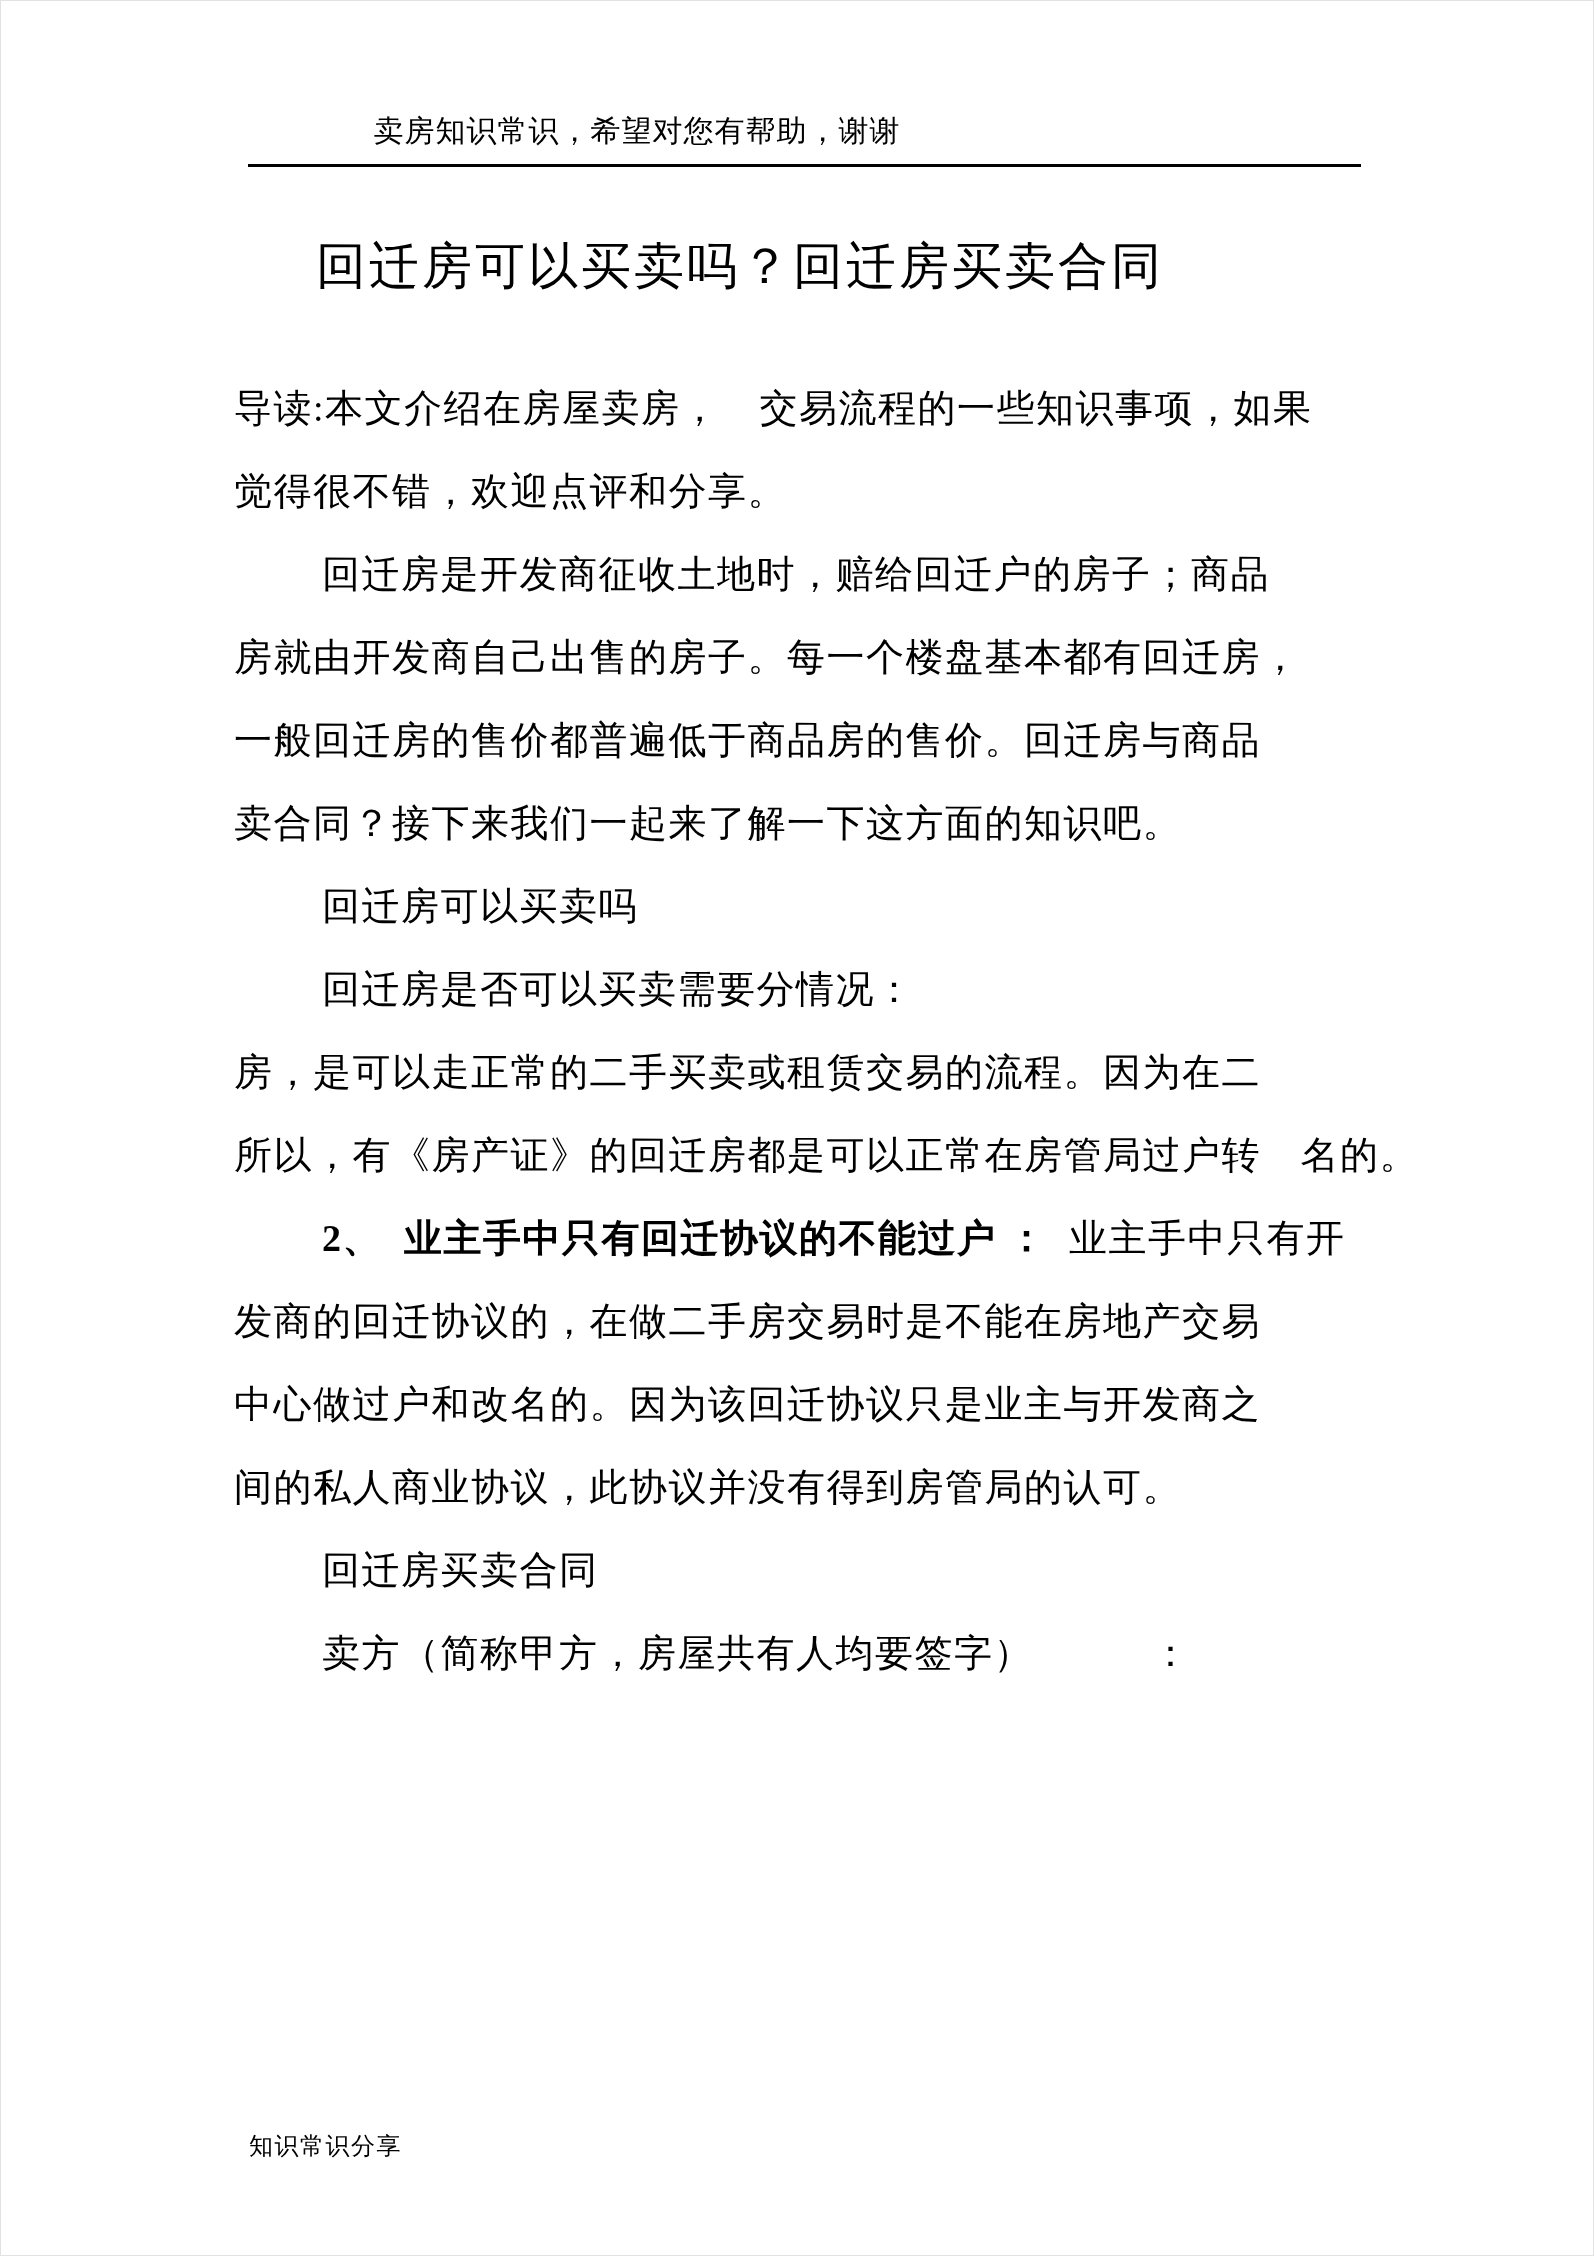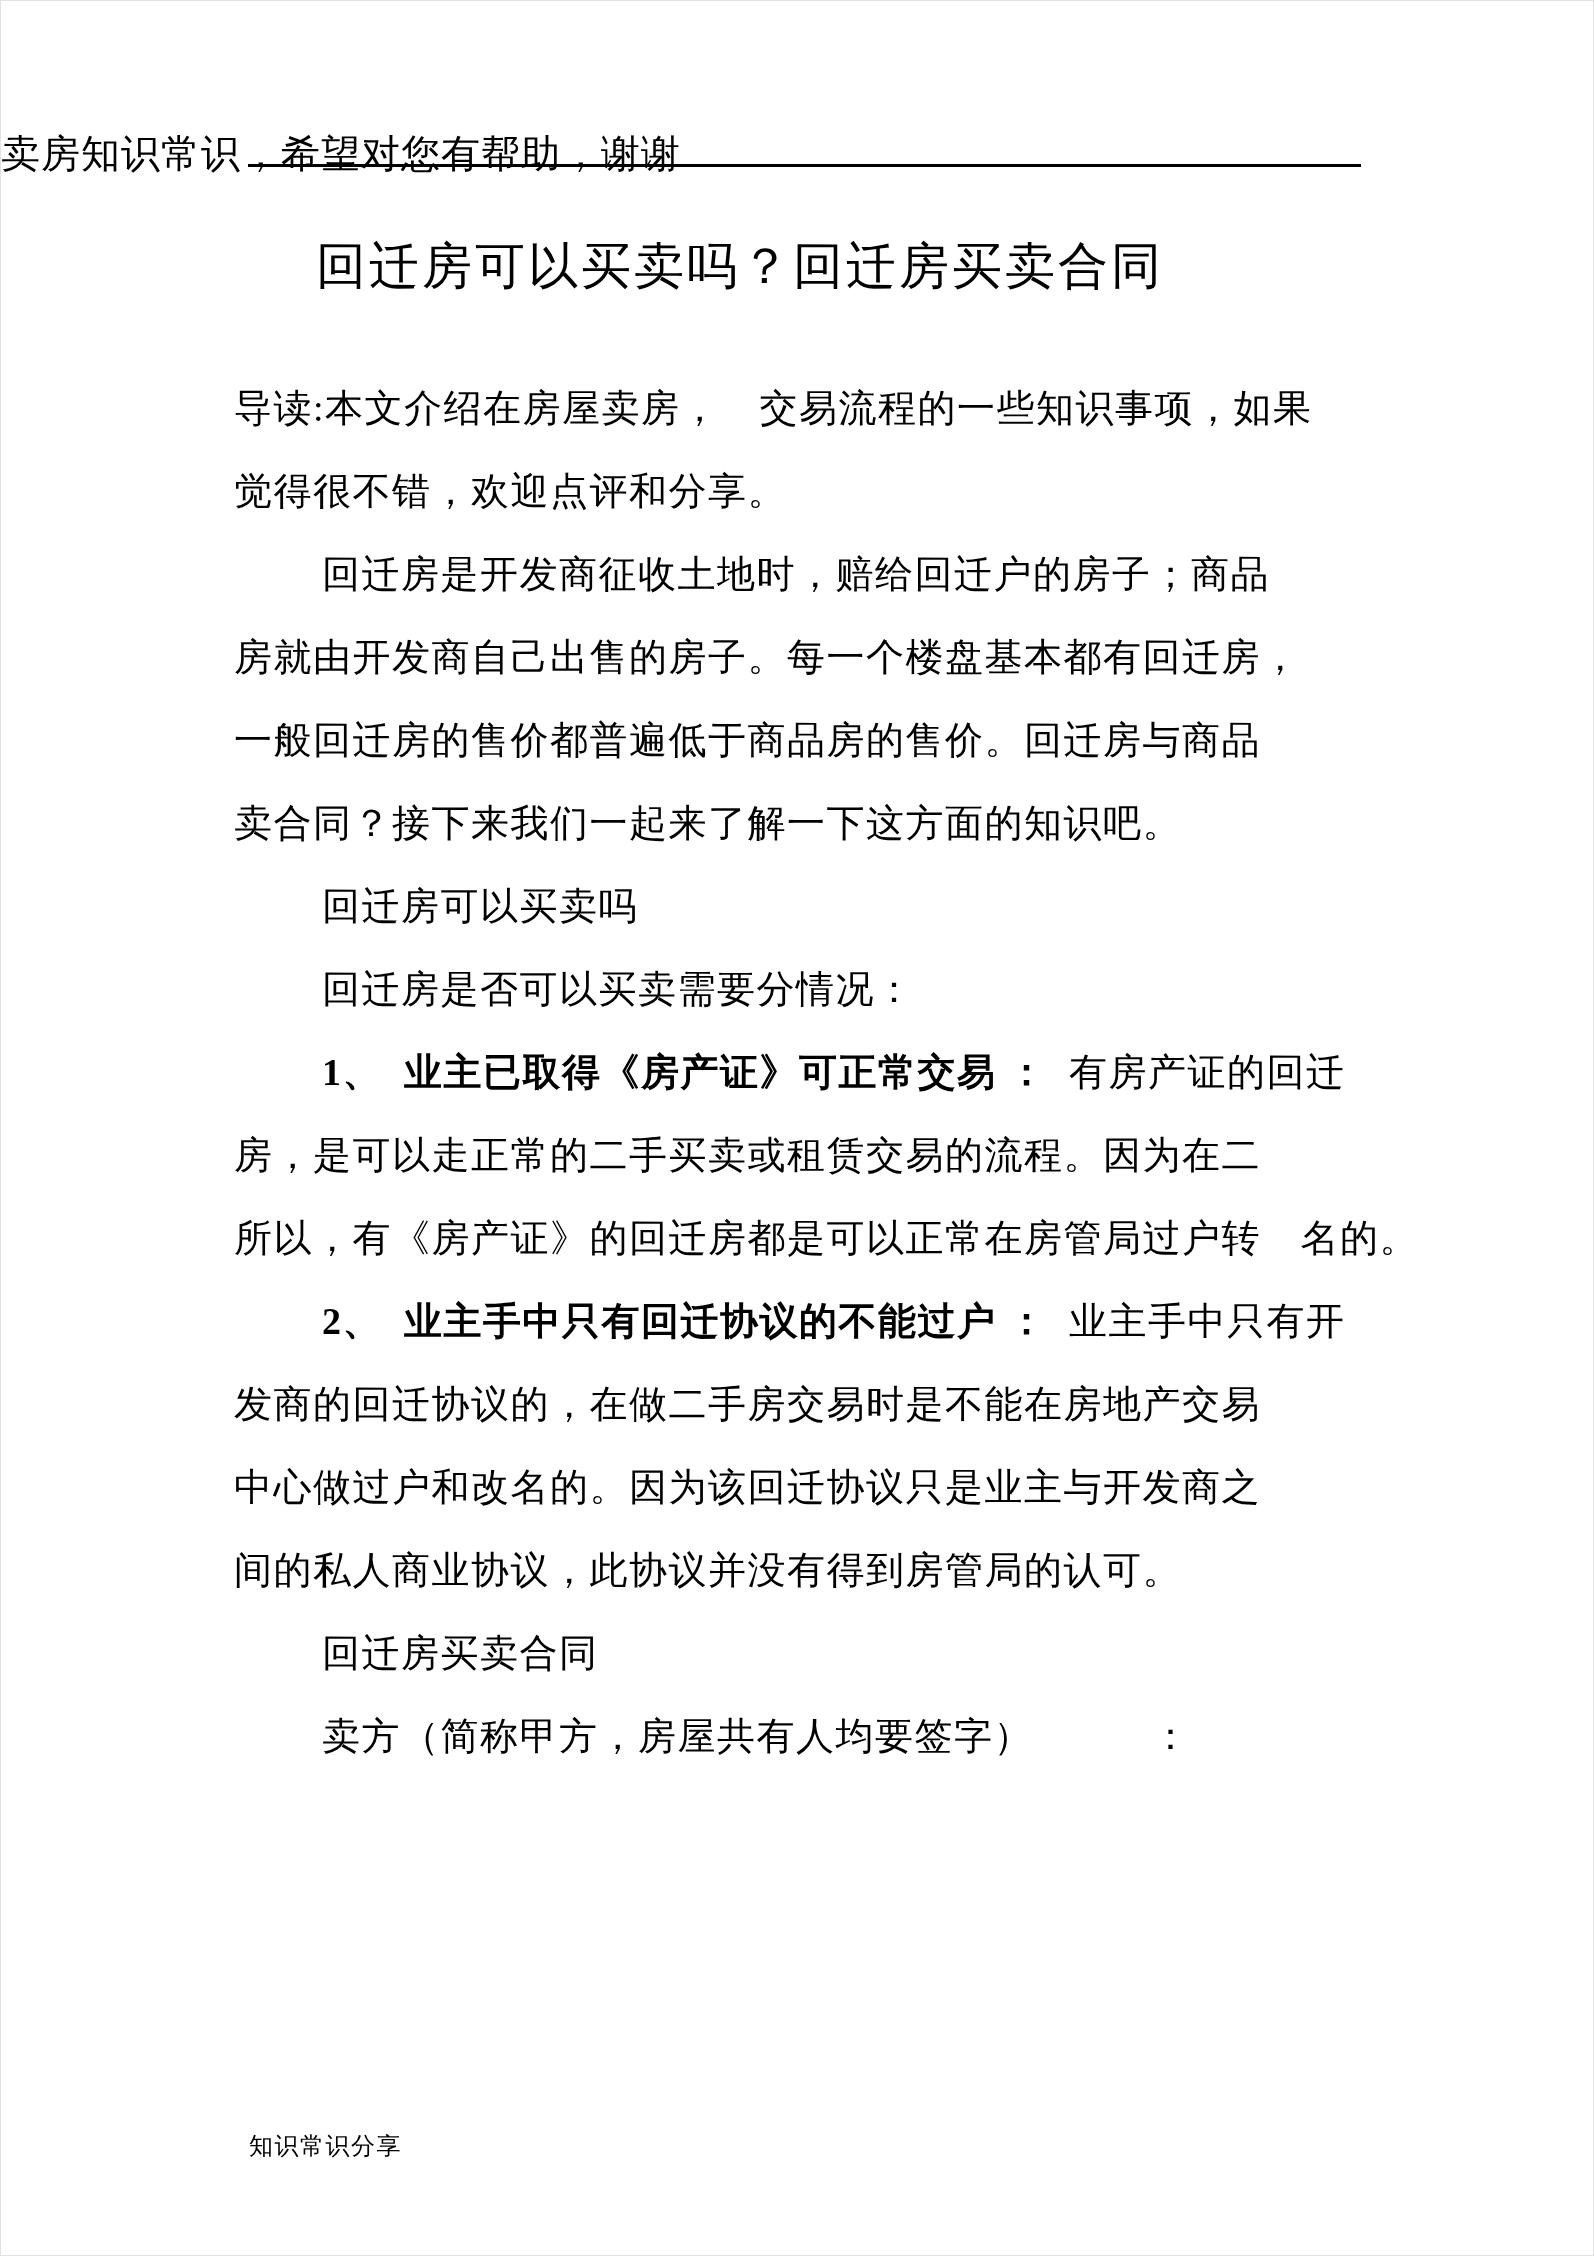--- a/index.html
+++ b/index.html
@@ -13,25 +13,25 @@
     height: 2256px;
     box-sizing: border-box;
     background: #ffffff;
     border: 1px solid #e2e2e2;
     font-family: "Liberation Serif", "DejaVu Serif", serif;
     color: #000000;
     overflow: hidden;
   }
   .header-note {
     position: absolute;
-    top: 126px;
+    top: 110px;
     left: 0;
     width: 1272px;
-    text-align: left;
-    font-size: 39px;
+    text-align: center;
+    font-size: 30px;
     letter-spacing: 1px;
     white-space: pre;
   }
   .header-rule {
     position: absolute;
     top: 163px;
     left: 247px;
     width: 1113px;
     height: 3px;
     background: #000000;
@@ -88,21 +88,20 @@
 
   <div class="body-text">
     <div class="line"><span>导读:本文介绍在房屋卖房，　交易流程的一些知识事项，如果</span></div>
     <div class="line"><span>觉得很不错，欢迎点评和分享。</span></div>
     <div class="line indent"><span>回迁房是开发商征收土地时，赔给回迁户的房子；商品</span></div>
     <div class="line"><span>房就由开发商自己出售的房子。每一个楼盘基本都有回迁房，</span></div>
     <div class="line"><span>一般回迁房的售价都普遍低于商品房的售价。回迁房与商品</span></div>
     <div class="line"><span>卖合同？接下来我们一起来了解一下这方面的知识吧。</span></div>
     <div class="line indent"><span>回迁房可以买卖吗</span></div>
     <div class="line indent"><span>回迁房是否可以买卖需要分情况：</span></div>
-    <div class="line indent"><span class="b">1、  业主已取得《房产证》可正常交易 ：</span><span>  有房产证的回迁</span></div>
     <div class="line"><span>房，是可以走正常的二手买卖或租赁交易的流程。因为在二</span></div>
     <div class="line"><span>所以，有《房产证》的回迁房都是可以正常在房管局过户转　名的。</span></div>
     <div class="line indent"><span class="b">2、  业主手中只有回迁协议的不能过户 ：</span><span>  业主手中只有开</span></div>
     <div class="line"><span>发商的回迁协议的，在做二手房交易时是不能在房地产交易</span></div>
     <div class="line"><span>中心做过户和改名的。因为该回迁协议只是业主与开发商之</span></div>
     <div class="line"><span>间的私人商业协议，此协议并没有得到房管局的认可。</span></div>
     <div class="line indent"><span>回迁房买卖合同</span></div>
     <div class="line indent"><span>卖方（简称甲方，房屋共有人均要签字）　　　：</span></div>
   </div>
 

